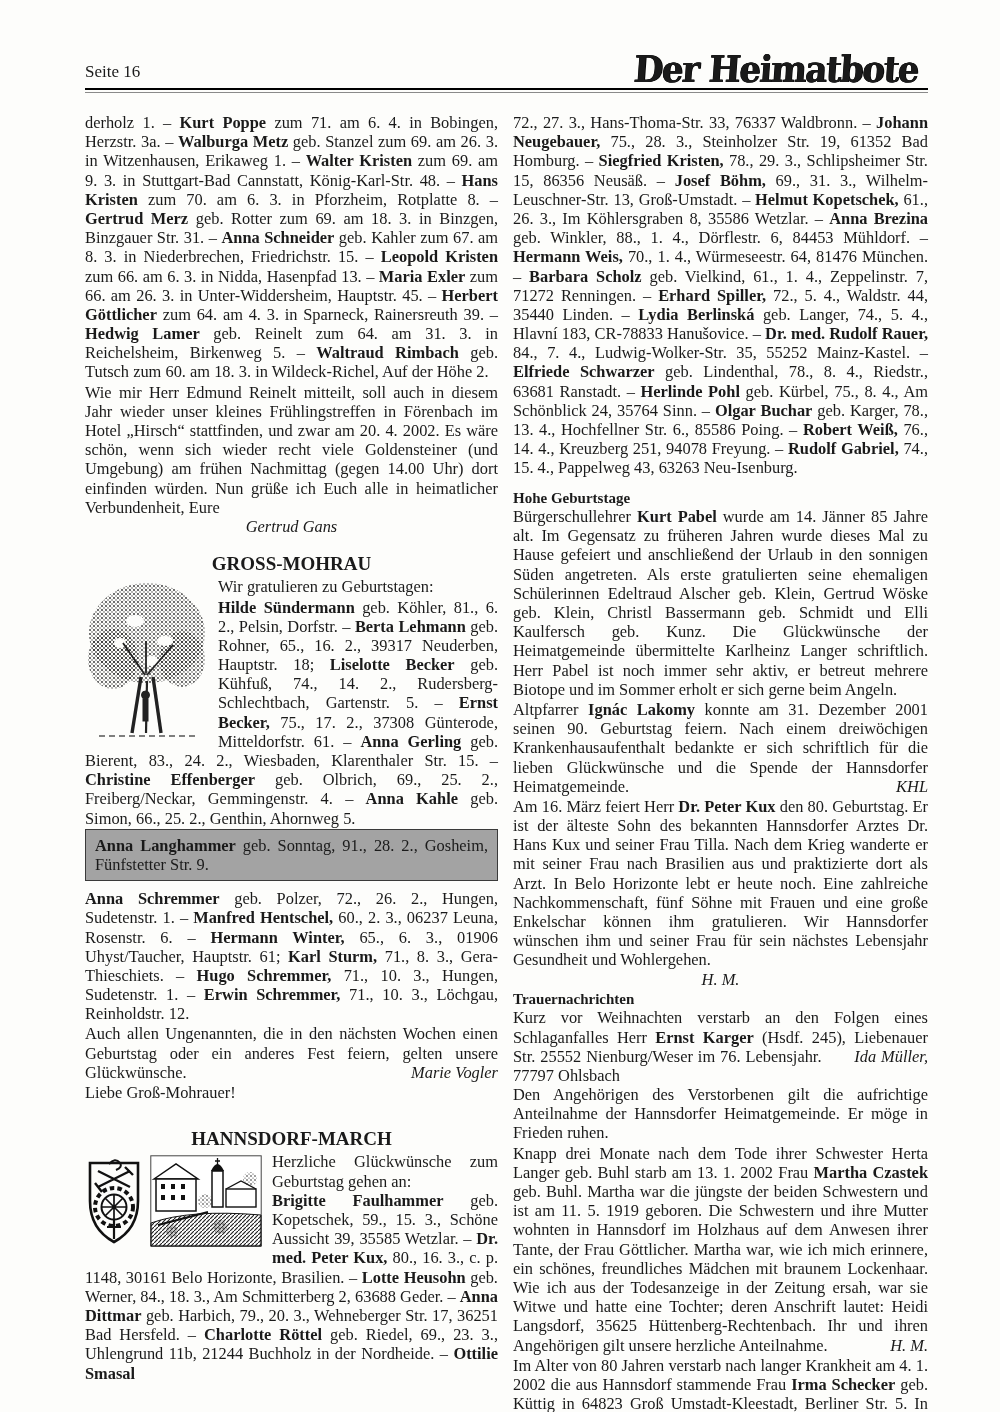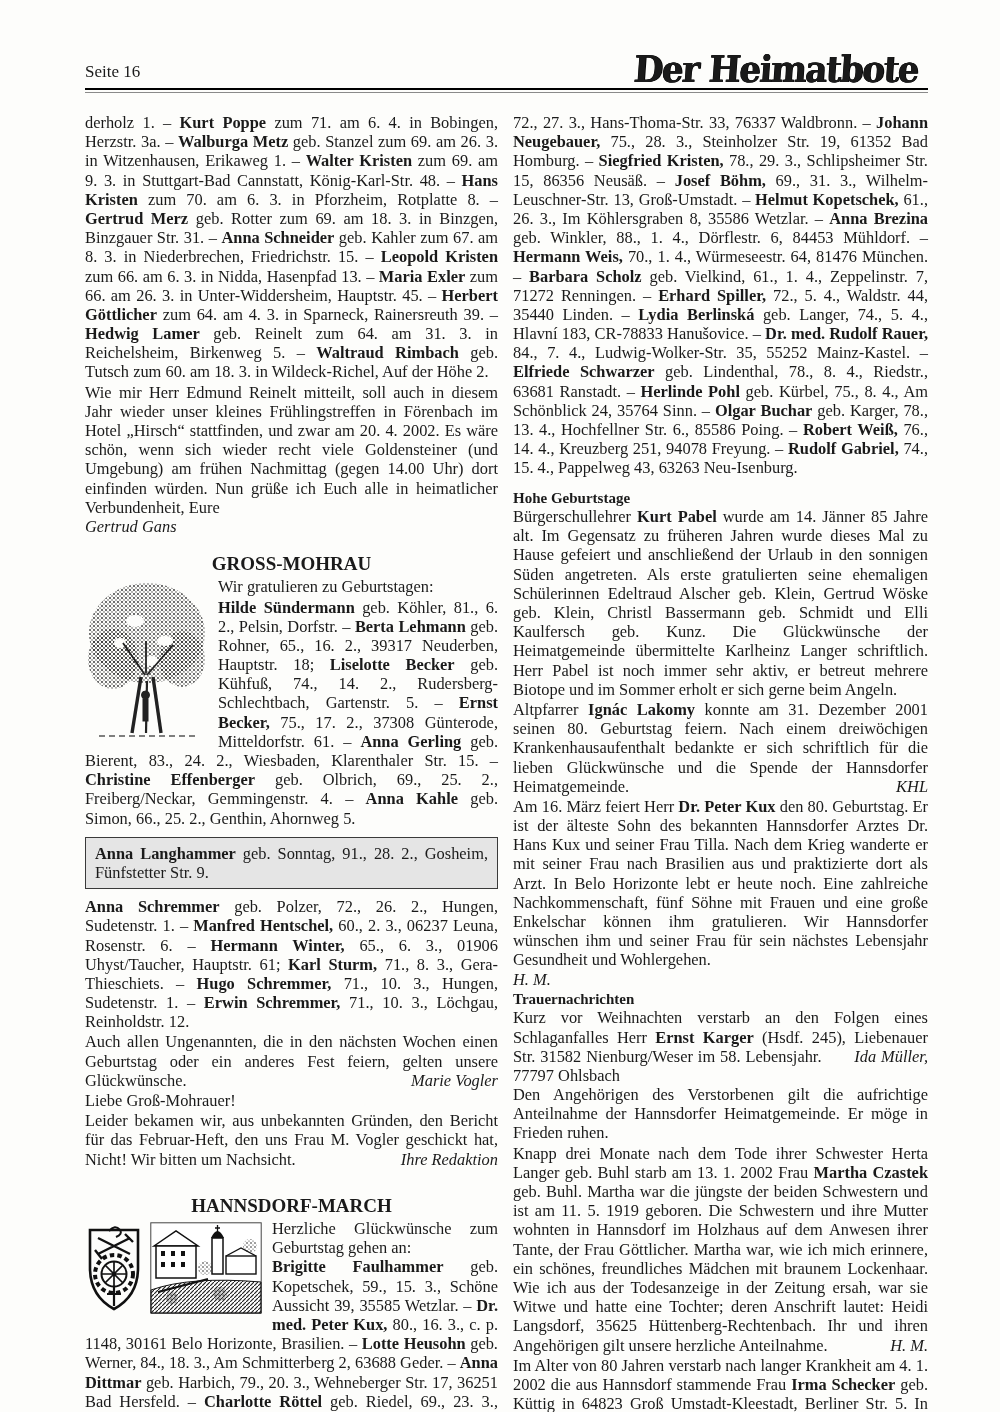--- a/index.html
+++ b/index.html
@@ -23,26 +23,26 @@
   
   .columns{display:flex;gap:15px;margin-top:20px;}
   .col{font-size:16.4px;line-height:1.17;text-align:justify;}
   .col.left{width:413px;}
   .col.right{width:415px;}
   .para{margin:0;}
   .para + .para{margin-top:1px;}
   b{font-weight:bold;}
   i{font-style:italic;}
   .flr{float:right;}
-  .sig-line{text-align:left;font-style:italic;margin:0;}
+  .sig-line{text-align:center;font-style:italic;margin:0;}
   .section-head{font-weight:bold;text-align:center;margin:17px 0 2px;font-size:19px;}
   .sub-head{font-weight:bold;margin:12px 0 0;font-size:15px;}
   .boxed{
-    border:1.5px solid #3a3a3a;background:#e5e5e5;
-    padding:6px 9px;margin:9px 0 8px;
+    border:1.5px solid #3a3a3a;background:#a3a3a3;
+    padding:6px 9px;margin:1px 0 8px;
   }
   .tree-fig{float:left;margin:4px 9px 2px 0;}
   .hm-figs{float:left;margin:3px 10px 3px 0;display:flex;gap:7px;align-items:flex-start;}
   .gap-top-sm{margin-top:6px;}
   .clear{clear:both;}
 </style>
 </head>
 <body>
 
 <div class="page">
@@ -102,21 +102,20 @@
 
       <div class="boxed clear">
         <p class="para"><b>Anna Langhammer</b><span> geb. Sonntag, 91., 28. 2., Gosheim, Fünfstetter Str. 9.</span></p>
       </div>
 
       <p class="para"><b>Anna Schremmer</b><span> geb. Polzer, 72., 26. 2., Hungen, Sudetenstr. 1. – </span><b>Manfred Hentschel,</b><span> 60., 2. 3., 06237 Leuna, Rosenstr. 6. – </span><b>Hermann Winter,</b><span> 65., 6. 3., 01906 Uhyst/Taucher, Hauptstr. 61; </span><b>Karl Sturm,</b><span> 71., 8. 3., Gera-Thieschiets. – </span><b>Hugo Schremmer,</b><span> 71., 10. 3., Hungen, Sudetenstr. 1. – </span><b>Erwin Schremmer,</b><span> 71., 10. 3., Löchgau, Reinholdstr. 12.</span></p>
 
       <p class="para gap-top-sm"><span>Auch allen Ungenannten, die in den nächsten Wochen einen Geburtstag oder ein anderes Fest feiern, gelten unsere Glückwünsche.</span><i class="flr">Marie Vogler</i></p>
 
       <p class="para gap-top-sm">Liebe Groß-Mohrauer!</p>
-      <p class="para"><span>Leider bekamen wir, aus unbekannten Gründen, den Bericht für das Februar-Heft, den uns Frau M. Vogler geschickt hat, Nicht! Wir bitten um Nachsicht.</span><i class="flr">Ihre Redaktion</i></p>
 
       <div class="section-head" style="margin-top:26px">HANNSDORF-MARCH</div>
 
       <div class="hm-figs">
         <svg width="58" height="92" viewBox="0 0 58 92">
           <path d="M5 8 H53 V46 Q53 74 29 87 Q5 74 5 46 Z" fill="none" stroke="#111" stroke-width="2.6"></path>
           <path d="M24 9 q6 -7 11 -1 q3 4 -4 7" fill="none" stroke="#111" stroke-width="2"></path>
           <path d="M13 32 L45 16 M13 16 L45 32" stroke="#111" stroke-width="2.4"></path>
           <path d="M10 28 l7 9 M40 12 l8 8" stroke="#111" stroke-width="2.4"></path>
           <circle cx="29" cy="52" r="19" fill="none" stroke="#111" stroke-width="4" stroke-dasharray="4.5 3.2"></circle>
@@ -165,27 +164,27 @@
 
     </div>
 
     <div class="col right">
 
       <p class="para"><span>72., 27. 3., Hans-Thoma-Str. 33, 76337 Waldbronn. – </span><b>Johann Neugebauer,</b><span> 75., 28. 3., Steinholzer Str. 19, 61352 Bad Homburg. – </span><b>Siegfried Kristen,</b><span> 78., 29. 3., Schlipsheimer Str. 15, 86356 Neusäß. – </span><b>Josef Böhm,</b><span> 69., 31. 3., Wilhelm-Leuschner-Str. 13, Groß-Umstadt. – </span><b>Helmut Kopetschek,</b><span> 61., 26. 3., Im Köhlersgraben 8, 35586 Wetzlar. – </span><b>Anna Brezina</b><span> geb. Winkler, 88., 1. 4., Dörflestr. 6, 84453 Mühldorf. – </span><b>Hermann Weis,</b><span> 70., 1. 4., Würmeseestr. 64, 81476 München. – </span><b>Barbara Scholz</b><span> geb. Vielkind, 61., 1. 4., Zeppelinstr. 7, 71272 Renningen. – </span><b>Erhard Spiller,</b><span> 72., 5. 4., Waldstr. 44, 35440 Linden. – </span><b>Lydia Berlinská</b><span> geb. Langer, 74., 5. 4., Hlavní 183, CR-78833 Hanušovice. – </span><b>Dr. med. Rudolf Rauer,</b><span> 84., 7. 4., Ludwig-Wolker-Str. 35, 55252 Mainz-Kastel. – </span><b>Elfriede Schwarzer</b><span> geb. Lindenthal, 78., 8. 4., Riedstr., 63681 Ranstadt. – </span><b>Herlinde Pohl</b><span> geb. Kürbel, 75., 8. 4., Am Schönblick 24, 35764 Sinn. – </span><b>Olgar Buchar</b><span> geb. Karger, 78., 13. 4., Hochfellner Str. 6., 85586 Poing. – </span><b>Robert Weiß,</b><span> 76., 14. 4., Kreuzberg 251, 94078 Freyung. – </span><b>Rudolf Gabriel,</b><span> 74., 15. 4., Pappelweg 43, 63263 Neu-Isenburg.</span></p>
 
       <div class="sub-head">Hohe Geburtstage</div>
       <p class="para"><span>Bürgerschullehrer </span><b>Kurt Pabel</b><span> wurde am 14. Jänner 85 Jahre alt. Im Gegensatz zu früheren Jahren wurde dieses Mal zu Hause gefeiert und anschließend der Urlaub in den sonnigen Süden angetreten. Als erste gratulierten seine ehemaligen Schülerinnen Edeltraud Alscher geb. Klein, Gertrud Wöske geb. Klein, Christl Bassermann geb. Schmidt und Elli Kaulfersch geb. Kunz. Die Glückwünsche der Heimatgemeinde übermittelte Karlheinz Langer schriftlich. Herr Pabel ist noch immer sehr aktiv, er betreut mehrere Biotope und im Sommer erholt er sich gerne beim Angeln.</span></p>
 
-      <p class="para gap-top-sm"><span>Altpfarrer </span><b>Ignác Lakomy</b><span> konnte am 31. Dezember 2001 seinen 80. Geburtstag feiern. Nach einem dreiwöchigen Krankenhausaufenthalt bedankte er sich schriftlich für die lieben Glückwünsche und die Spende der Hannsdorfer Heimatgemeinde.</span><i class="flr">KHL</i></p>
+      <p class="para gap-top-sm"><span>Altpfarrer </span><b>Ignác Lakomy</b><span> konnte am 31. Dezember 2001 seinen 90. Geburtstag feiern. Nach einem dreiwöchigen Krankenhausaufenthalt bedankte er sich schriftlich für die lieben Glückwünsche und die Spende der Hannsdorfer Heimatgemeinde.</span><i class="flr">KHL</i></p>
 
       <p class="para"><span>Am 16. März feiert Herr </span><b>Dr. Peter Kux</b><span> den 80. Geburtstag. Er ist der älteste Sohn des bekannten Hannsdorfer Arztes Dr. Hans Kux und seiner Frau Tilla. Nach dem Krieg wanderte er mit seiner Frau nach Brasilien aus und praktizierte dort als Arzt. In Belo Horizonte lebt er heute noch. Eine zahlreiche Nachkommenschaft, fünf Söhne mit Frauen und eine große Enkelschar können ihm gratulieren. Wir Hannsdorfer wünschen ihm und seiner Frau für sein nächstes Lebensjahr Gesundheit und Wohlergehen.</span></p>
       <p class="sig-line">H. M.</p>
 
       <div class="sub-head" style="margin-top:2px">Trauernachrichten</div>
-      <p class="para"><span>Kurz vor Weihnachten verstarb an den Folgen eines Schlaganfalles Herr </span><b>Ernst Karger</b><span> (Hsdf. 245), Liebenauer Str. 31582 Nienburg/Weser im 58. Lebensjahr.  </span><i>Ida Müller,</i><span> 77797 Ohlsbach</span><br><span>Den Angehörigen des Verstorbenen gilt die aufrichtige Anteilnahme der Hannsdorfer Heimatgemeinde. Er möge in Frieden ruhen.</span></p>
+      <p class="para"><span>Kurz vor Weihnachten verstarb an den Folgen eines Schlaganfalles Herr </span><b>Ernst Karger</b><span> (Hsdf. 245), Liebenauer Str. 25552 Nienburg/Weser im 76. Lebensjahr.  </span><i>Ida Müller,</i><span> 77797 Ohlsbach</span><br><span>Den Angehörigen des Verstorbenen gilt die aufrichtige Anteilnahme der Hannsdorfer Heimatgemeinde. Er möge in Frieden ruhen.</span></p>
 
       <p class="para gap-top-sm"><span>Knapp drei Monate nach dem Tode ihrer Schwester Herta Langer geb. Buhl starb am 13. 1. 2002 Frau </span><b>Martha Czastek</b><span> geb. Buhl. Martha war die jüngste der beiden Schwestern und ist am 11. 5. 1919 geboren. Die Schwestern und ihre Mutter wohnten in Hannsdorf im Holzhaus auf dem Anwesen ihrer Tante, der Frau Göttlicher. Martha war, wie ich mich erinnere, ein schönes, freundliches Mädchen mit braunem Lockenhaar. Wie ich aus der Todesanzeige in der Zeitung ersah, war sie Witwe und hatte eine Tochter; deren Anschrift lautet: Heidi Langsdorf, 35625 Hüttenberg-Rechtenbach. Ihr und ihren Angehörigen gilt unsere herzliche Anteilnahme.</span><i class="flr">H. M.</i></p>
 
       <p class="para"><span>Im Alter von 80 Jahren verstarb nach langer Krankheit am 4. 1. 2002 die aus Hannsdorf stammende Frau </span><b>Irma Schecker</b><span> geb. Küttig in 64823 Groß Umstadt-Kleestadt, Berliner Str. 5. In Hannsdorf wohnte die Verstorbene mit ihren Eltern im Hause der Bäckerei Olbrich. Sie waren alle bis zur Vertreibung, bzw. bis zum Eintritt in den Ruhestand in der Hannsdorfer Flachsspinnerei beschäftigt. Die Heimatgemeinde Hannsdorf trauert um die</span></p>
 
     </div>
   </div>
 </div>
 
 </body></html>

